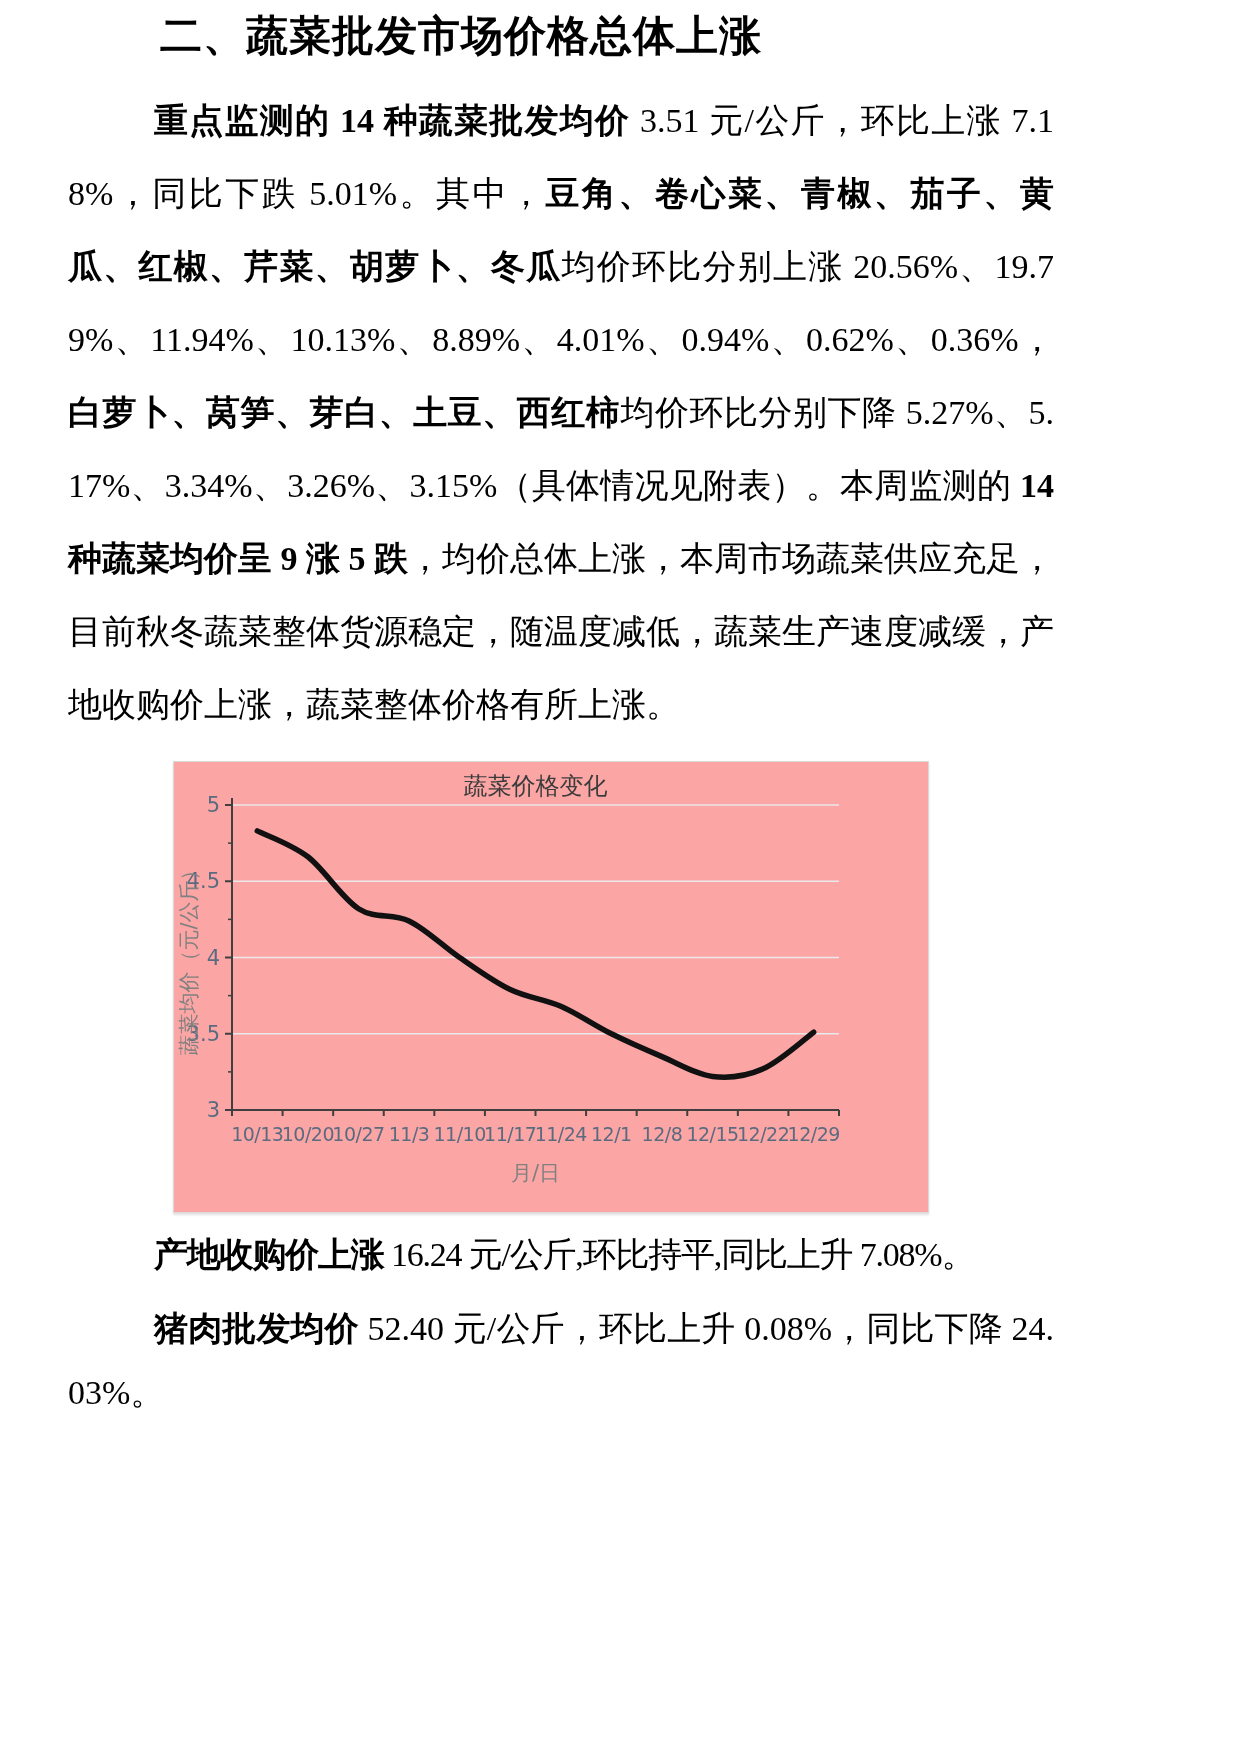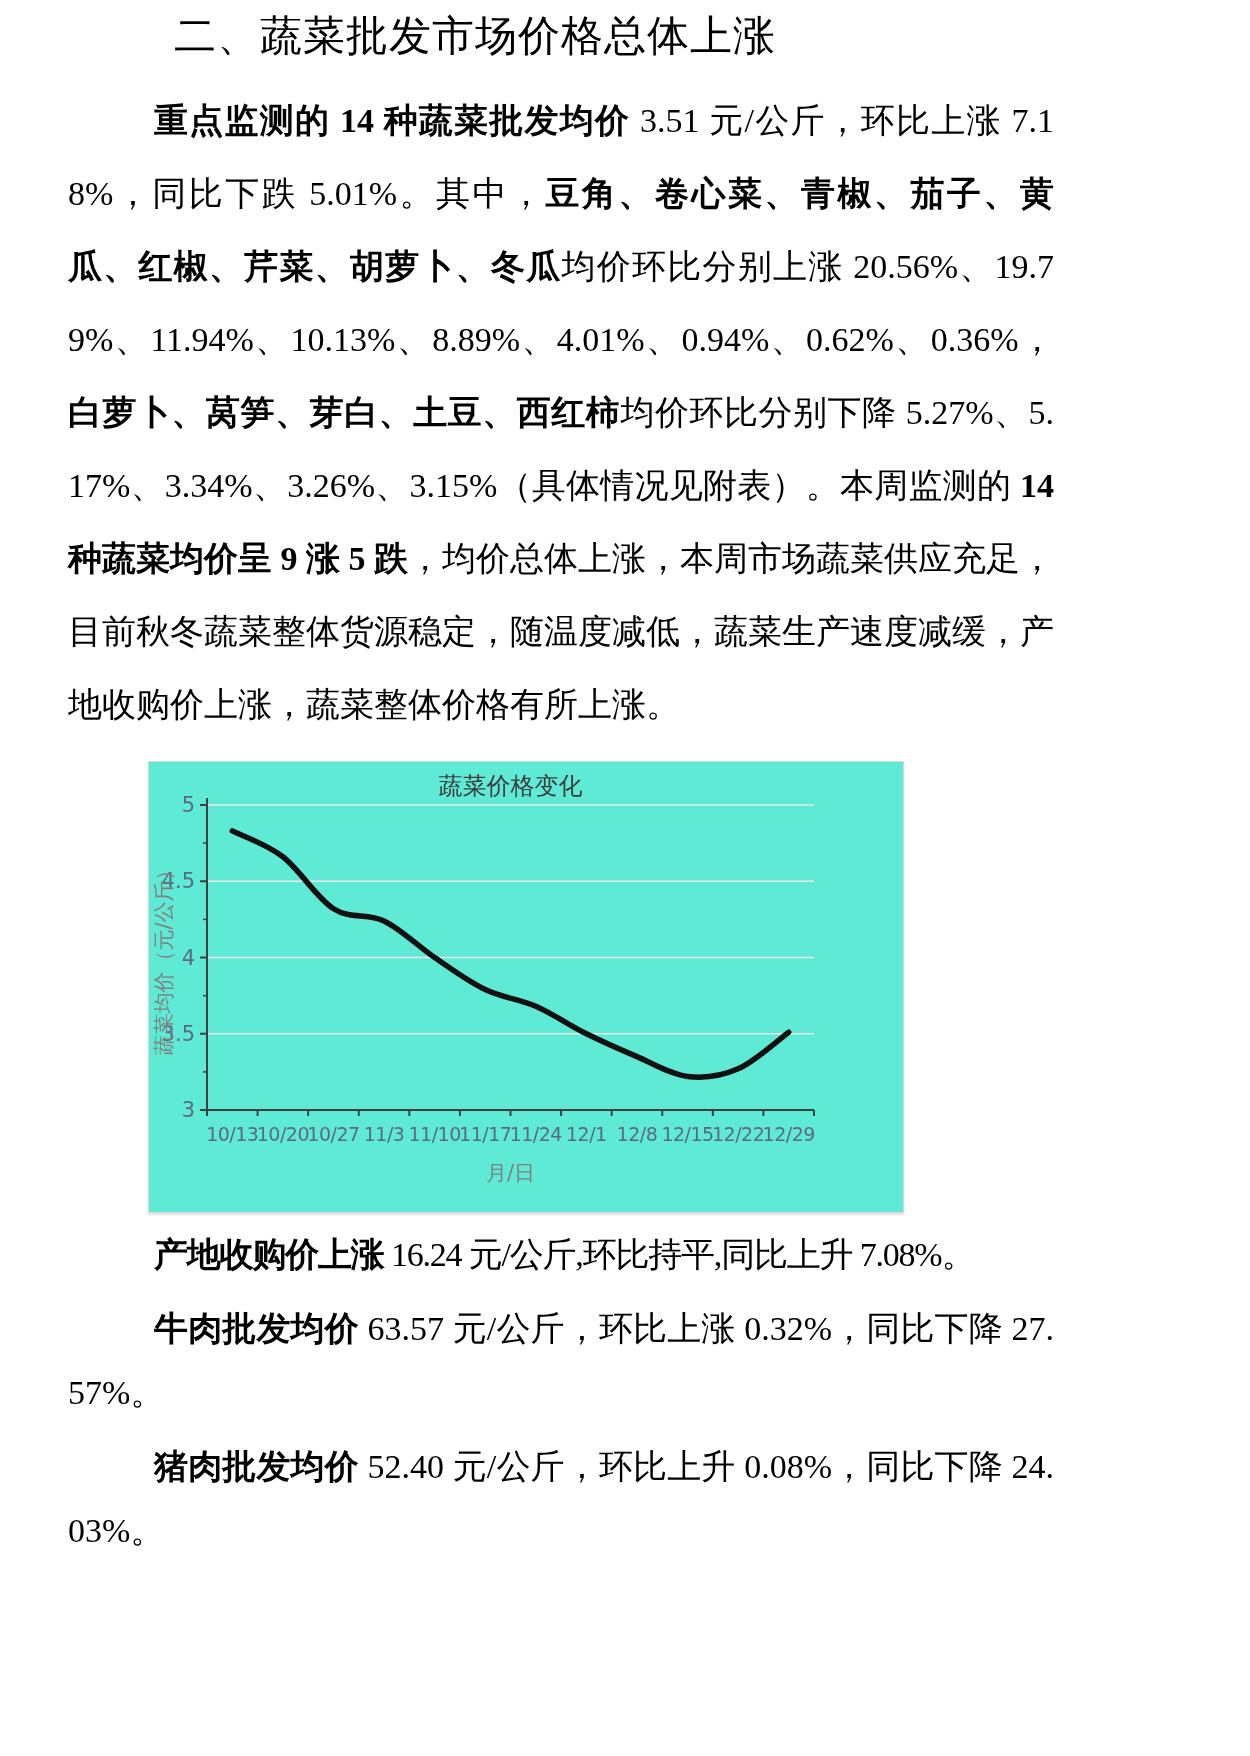--- a/index.html
+++ b/index.html
@@ -4,37 +4,37 @@
 <style>
   html,body{margin:0;padding:0;}
   body{
     width:1250px;height:1756px;background:#ffffff;overflow:hidden;
     font-family:"Liberation Serif","DejaVu Serif",serif;
     color:#000;
   }
   .doc{padding:6px 65px 0 68px;}
   .heading{
     font-family:"Liberation Sans","DejaVu Sans",sans-serif;
-    font-weight:400;font-size:42px;line-height:52px;
-    padding-left:88px;margin:18px;letter-spacing:1px;
+    font-weight:700;font-size:42px;line-height:52px;
+    padding-left:88px;margin:4px;letter-spacing:1px;
   }
   .h2{margin-top:4px;}
   .h3{margin-top:92px;}
   .para{
     width:986px;font-size:34px;line-height:73px;
     text-align:justify;text-align-last:left;
     text-indent:86px;margin:22px 0 0 0;
     word-break:break-all;
   }
   .para .b{font-weight:700;}
   .meat{line-height:64px;margin-top:10px;}
   .oneline{white-space:nowrap;letter-spacing:-1.2px;width:1120px;}
   .chart-box{
     position:relative;width:754px;height:450px;
-    margin:20px 0 0 80px;background:#5eead4;
+    margin:20px 0 0 105px;background:#fca5a5;
     border:1px solid #d9d9d9;
     box-shadow:0 2px 2px rgba(0,0,0,0.12);
   }
   .chart-box svg{display:block;}
   svg text{font-family:"DejaVu Sans","Liberation Sans",sans-serif;}
 </style>
 </head>
 <body>
 
 <div class="doc">
@@ -92,16 +92,15 @@
         <text x="589.125" y="379" text-anchor="middle" font-size="19" fill="#5a6b80" letter-spacing="-0.5">12/22</text>
         <text x="639.7083333333334" y="379" text-anchor="middle" font-size="19" fill="#5a6b80" letter-spacing="-0.5">12/29</text>
         <text x="361.5" y="418" text-anchor="middle" font-size="21" fill="#808080">月/日</text>
         <text x="0" y="0" text-anchor="middle" font-size="21" fill="#808080" transform="translate(22,195.5) rotate(-90)">蔬菜均价（元/公斤）</text>
         <path d="M83.3,68.9 C91.7,73.2 117.0,81.9 133.9,94.8 C150.7,107.8 167.6,136.0 184.5,146.7 C201.3,157.4 218.2,150.8 235.0,158.9 C251.9,167.0 268.8,184.1 285.6,195.5 C302.5,206.9 319.3,219.4 336.2,227.5 C353.1,235.7 369.9,236.9 386.8,244.3 C403.7,251.7 420.5,263.4 437.4,271.8 C454.2,280.1 471.1,287.5 488.0,294.6 C504.8,301.7 521.7,312.4 538.5,314.4 C555.4,316.5 572.3,314.2 589.1,306.8 C606.0,299.5 631.3,276.3 639.7,270.2" fill="none" stroke="#111111" stroke-width="5.5" stroke-linecap="round" stroke-linejoin="round"></path>
       </svg>
   </div>
 
 
   <p class="para meat oneline"><span class="b">产地收购价上涨</span><span> 16.24 元/公斤,环比持平,同比上升 7.08%。</span></p>
-  <p class="para meat"><span class="b">牛肉批发均价</span><span> 63.57 元/公斤，环比上涨 0.32%，同比下降 27.57%。</span></p>
   <p class="para meat"><span class="b">猪肉批发均价</span><span> 52.40 元/公斤，环比上升 0.08%，同比下降 24.03%。</span></p>
 
 </div>
 
 </body></html>

